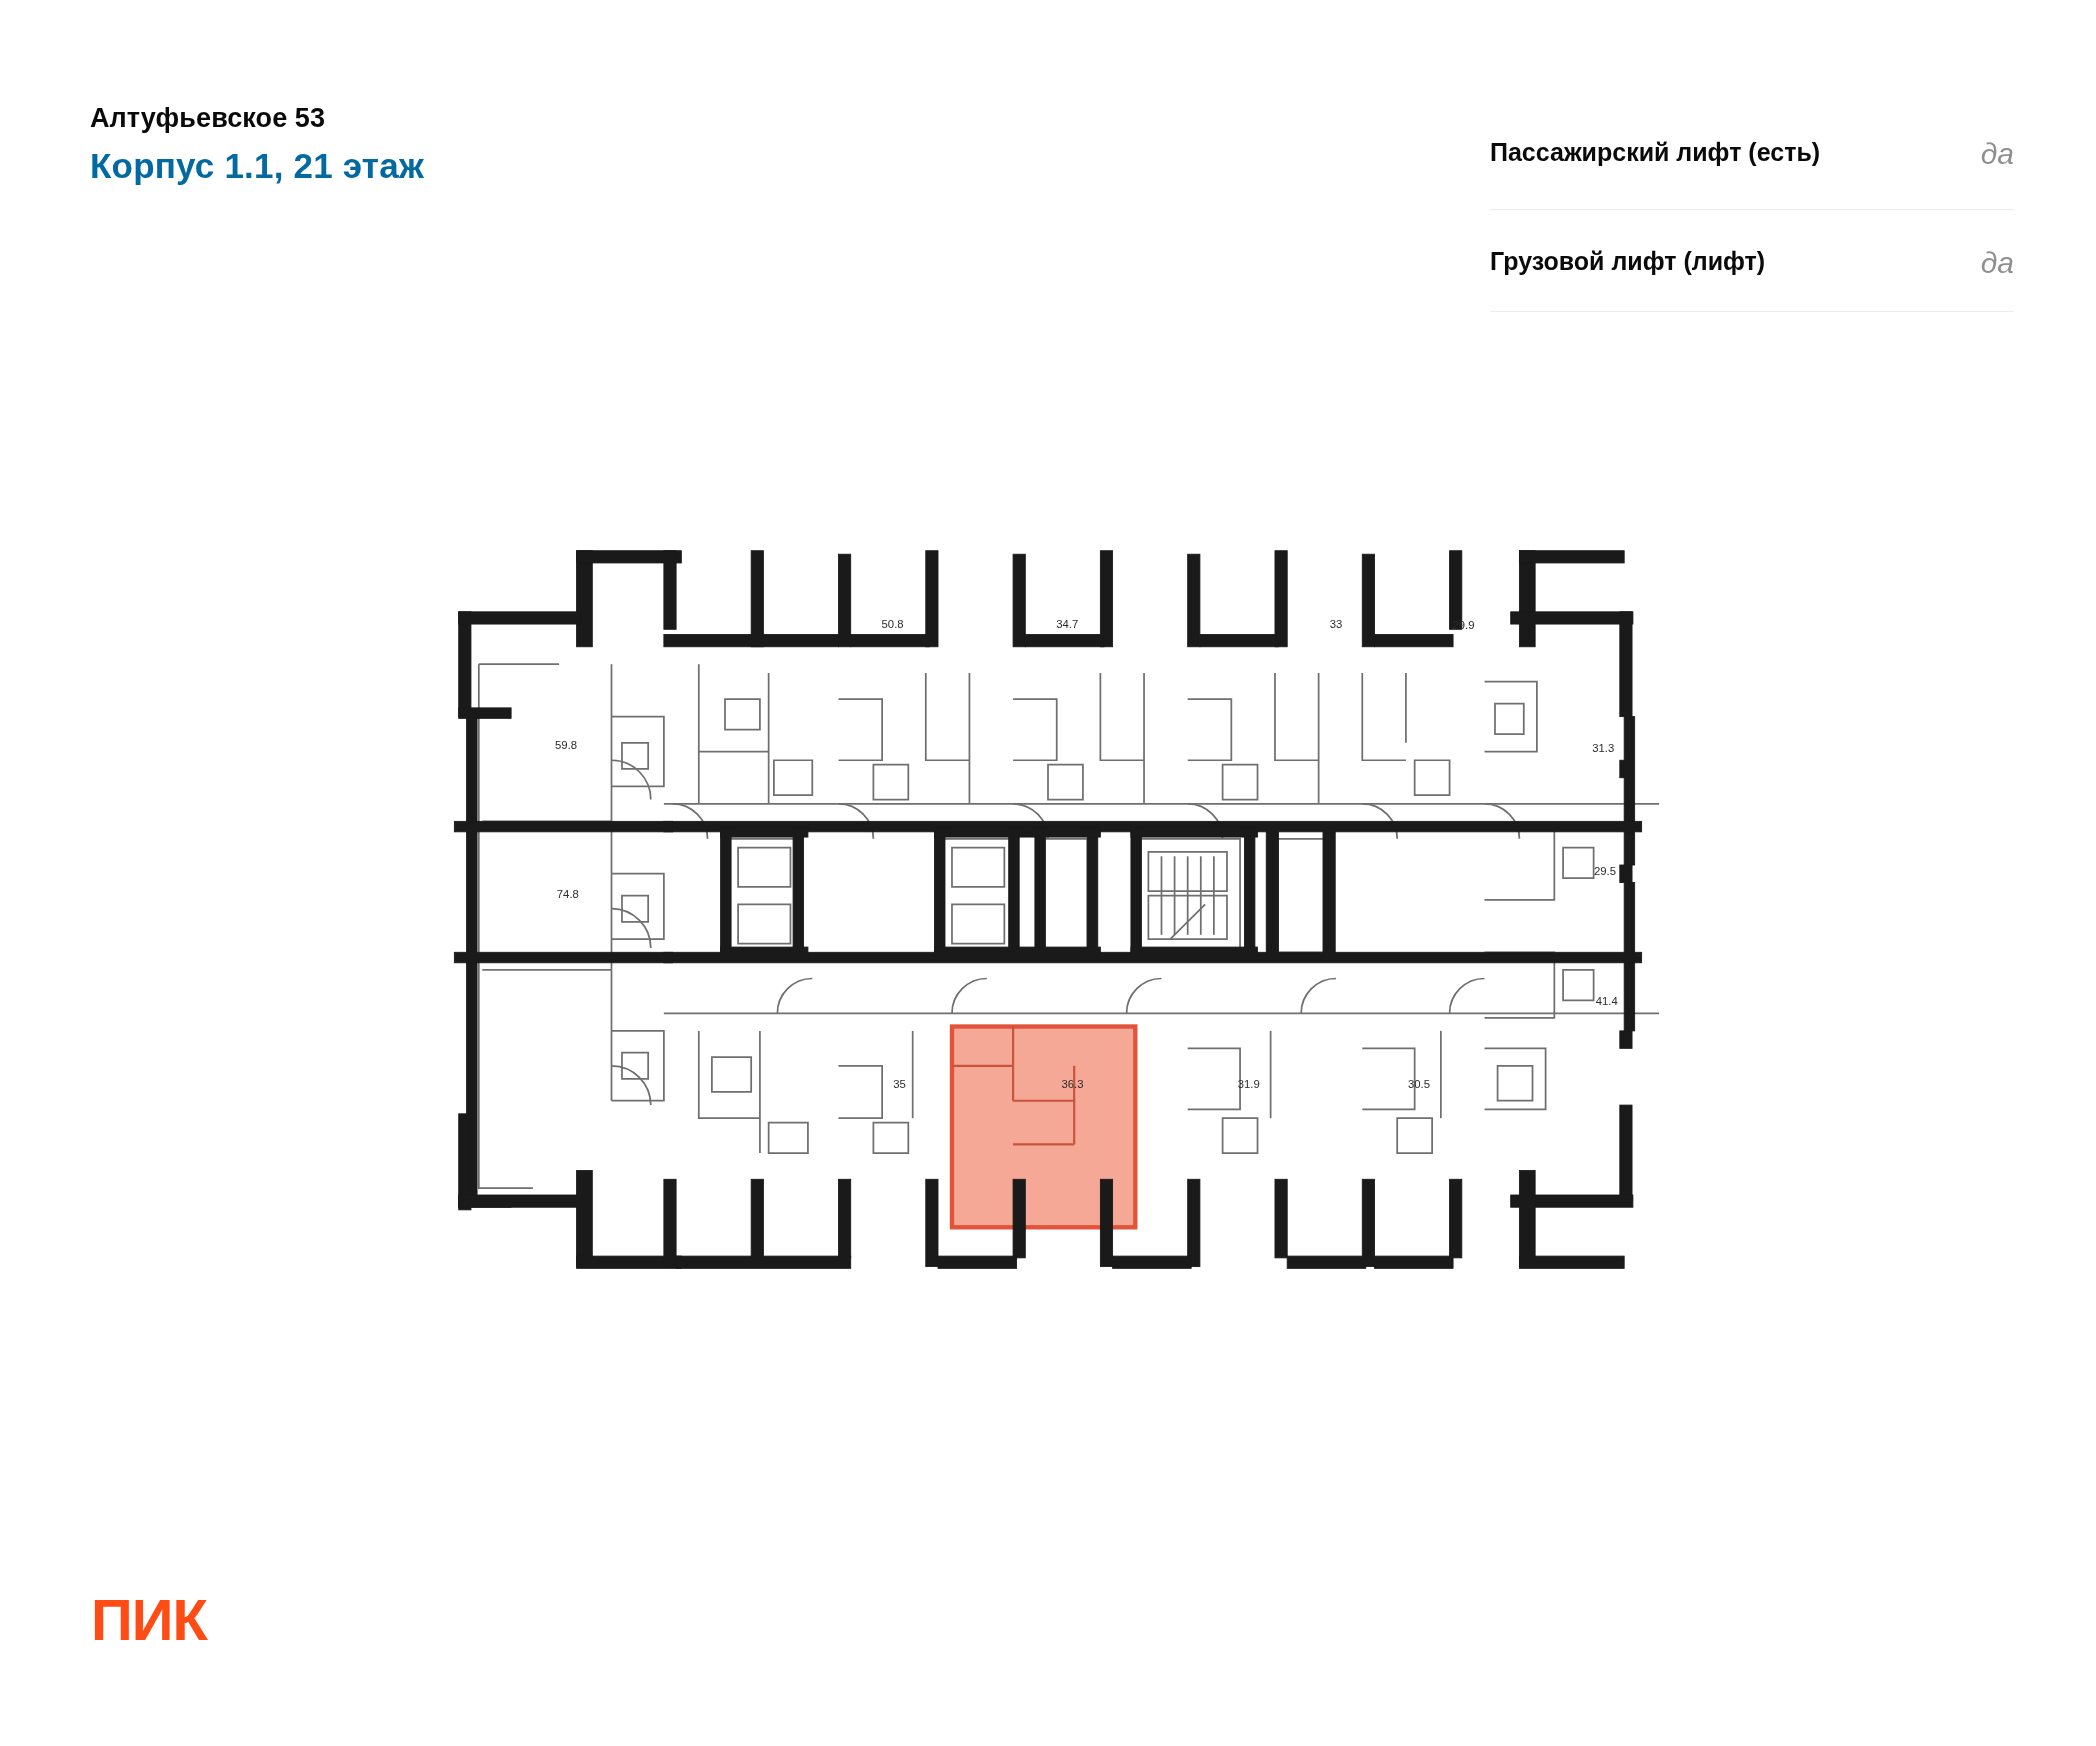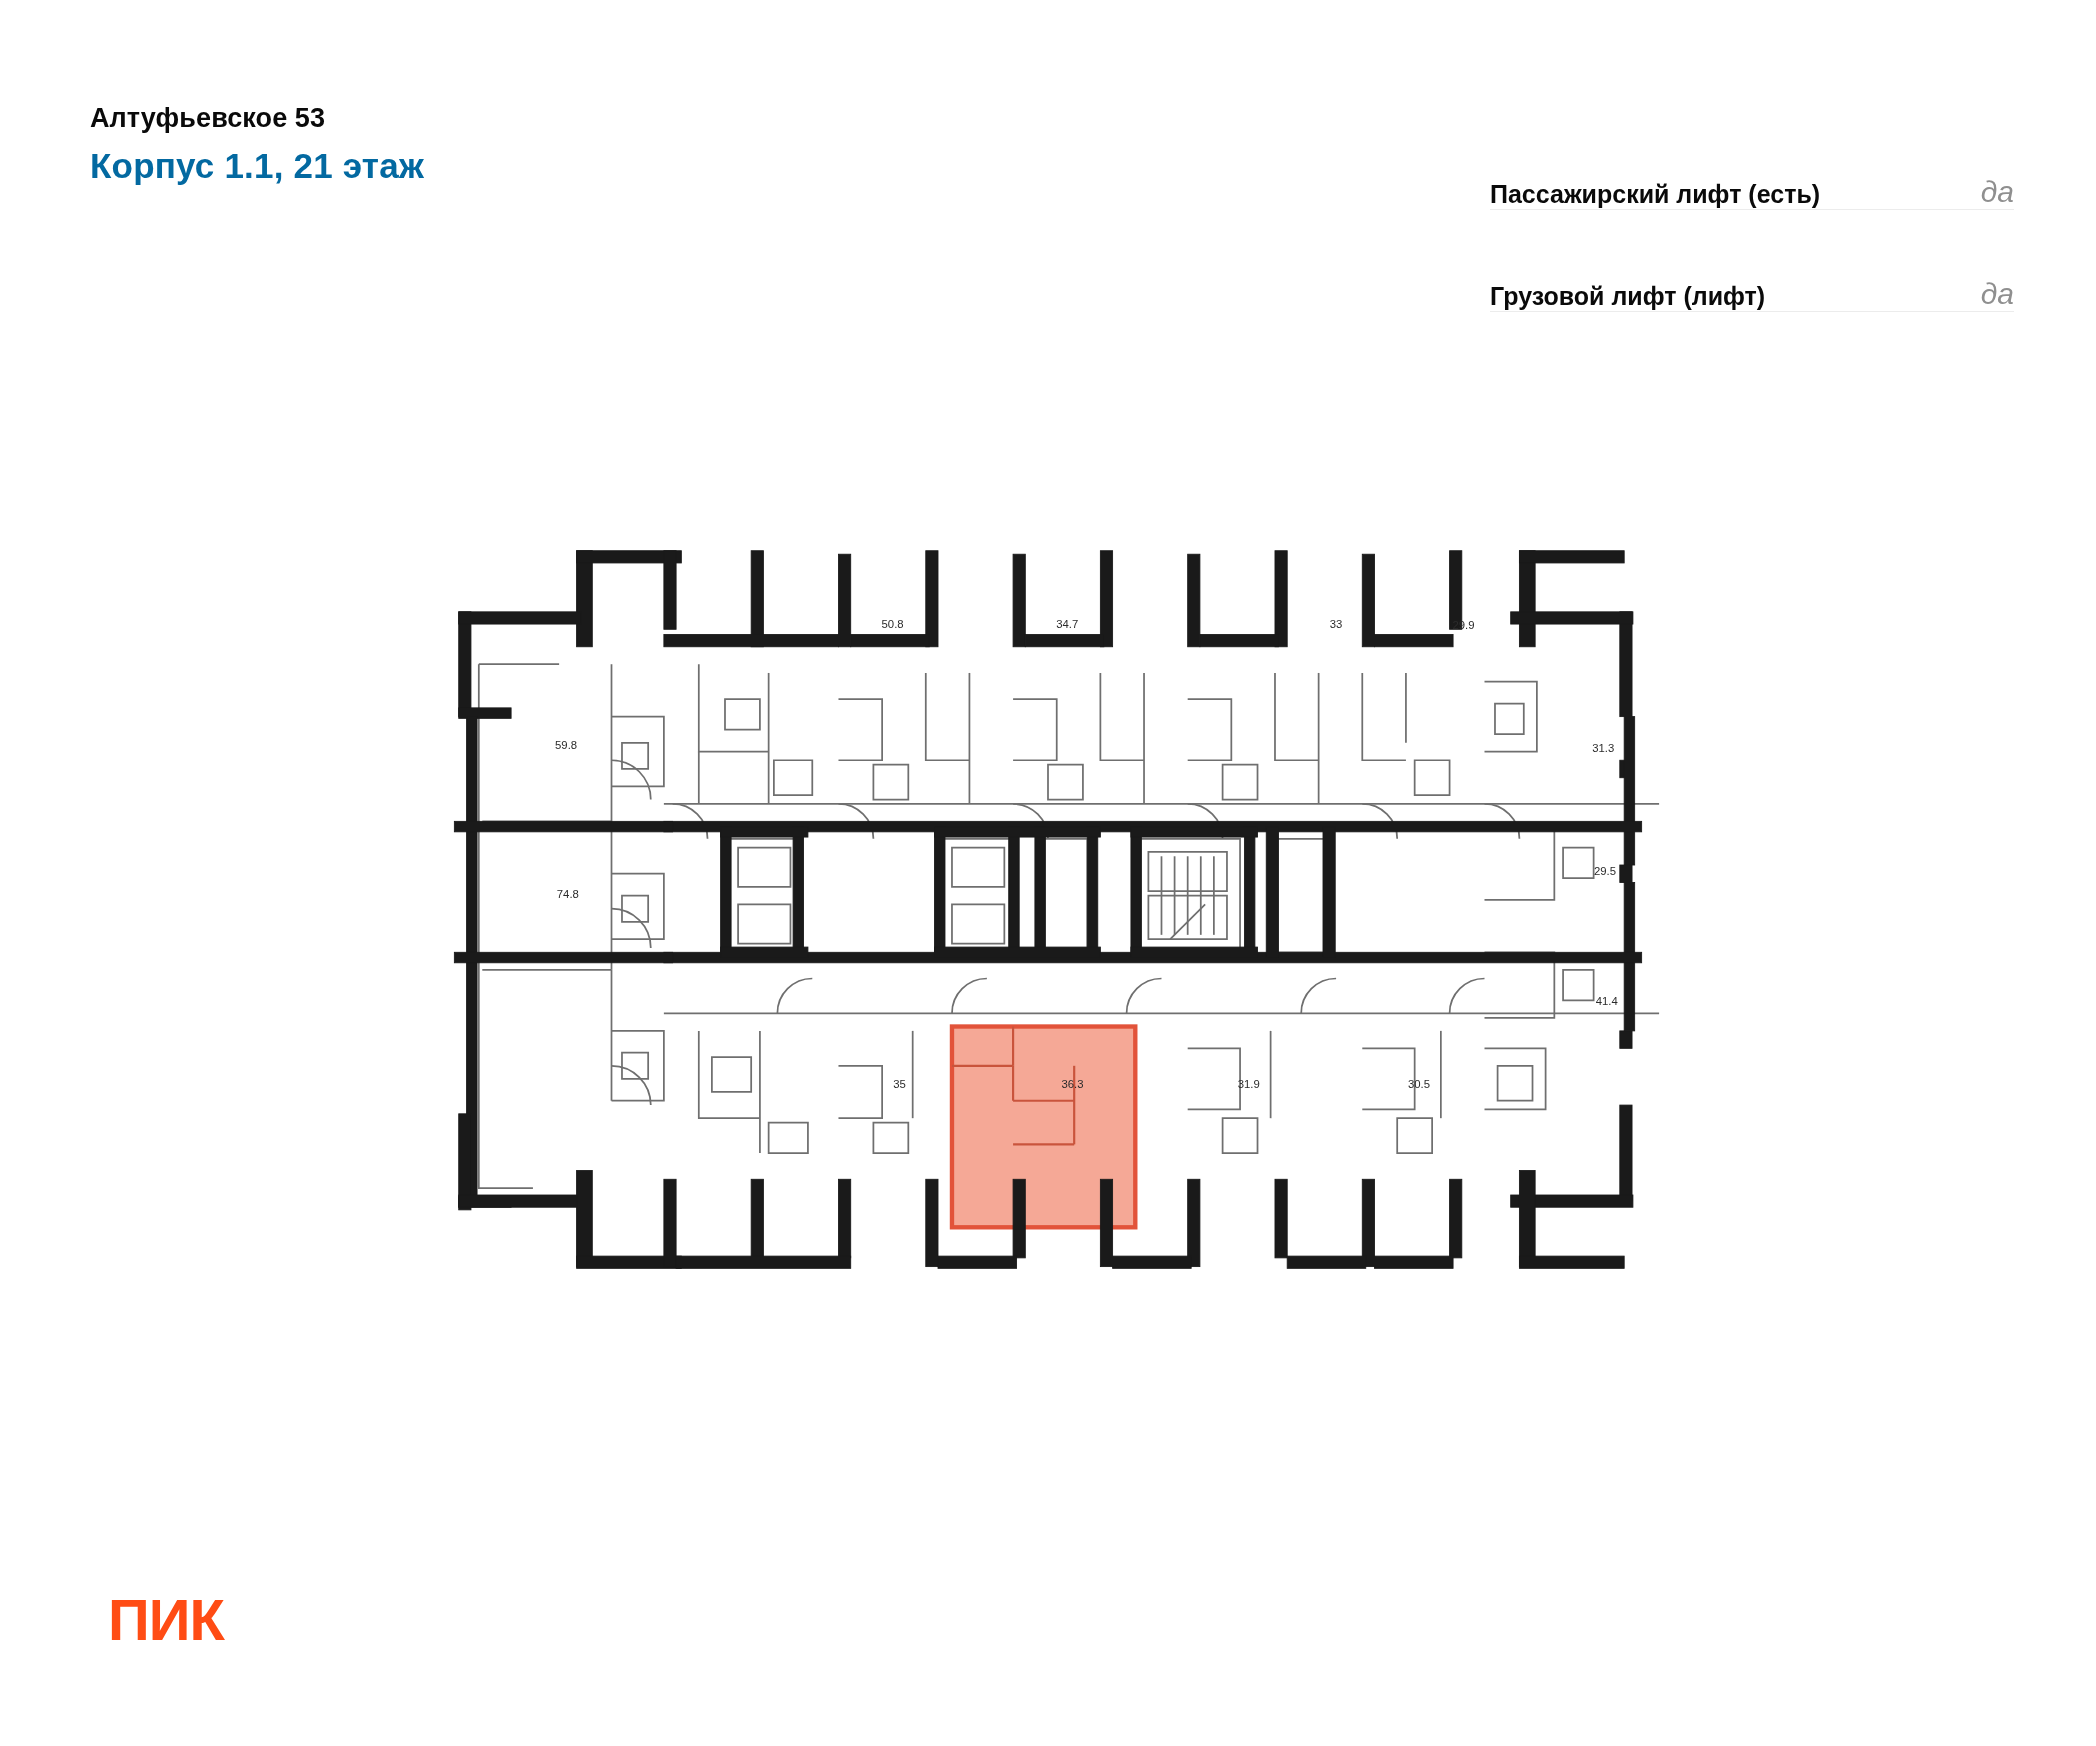--- a/index.html
+++ b/index.html
@@ -57,21 +57,21 @@
     position: absolute;
     left: 1490px;
     top: 70px;
     width: 524px;
   }
   .spec-row {
     position: relative;
     height: 101px;
     border-bottom: 1.3px solid #ececec;
     display: flex;
-    align-items: flex-end;
+    align-items: center;
     justify-content: space-between;
     gap: 44px;
   }
   .spec-row:first-child {
     height: 115px;
   }
   .spec-label {
     font-size: 25px;
     font-weight: 700;
     color: #0a0a0a;
@@ -96,21 +96,21 @@
     height: 961px;
   }
   .plan-svg {
     display: block;
     margin: 0 auto;
   }
 
   
   .logo {
     position: absolute;
-    left: 108px;
+    left: 91px;
     top: 1591px;
     font-size: 58px;
     font-weight: 700;
     color: #ff4c14;
     letter-spacing: -0.9px;
     line-height: 1;
     text-align: center;
   }
 </style>
 </head>

